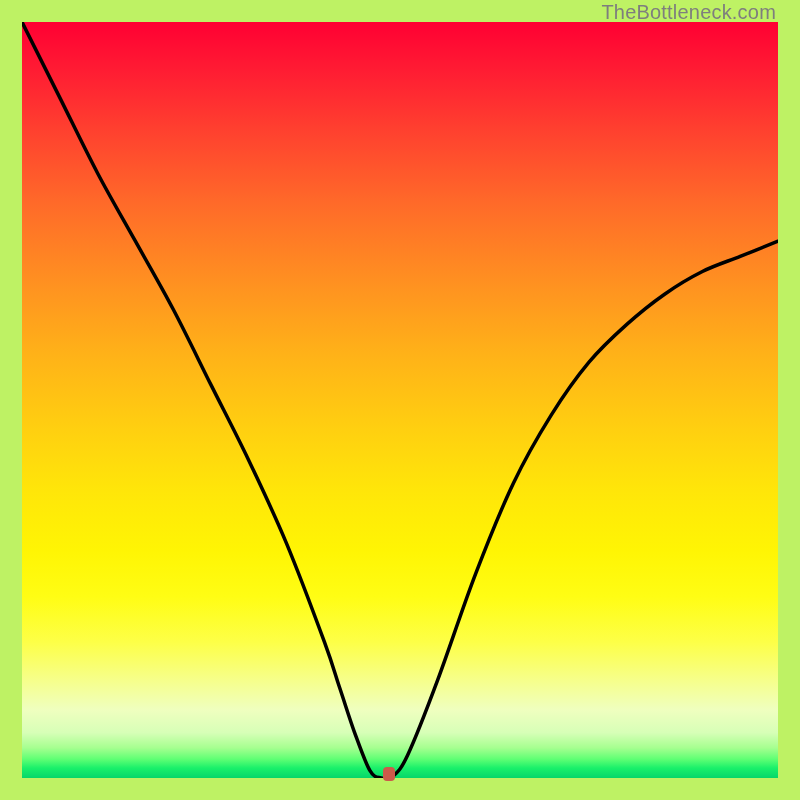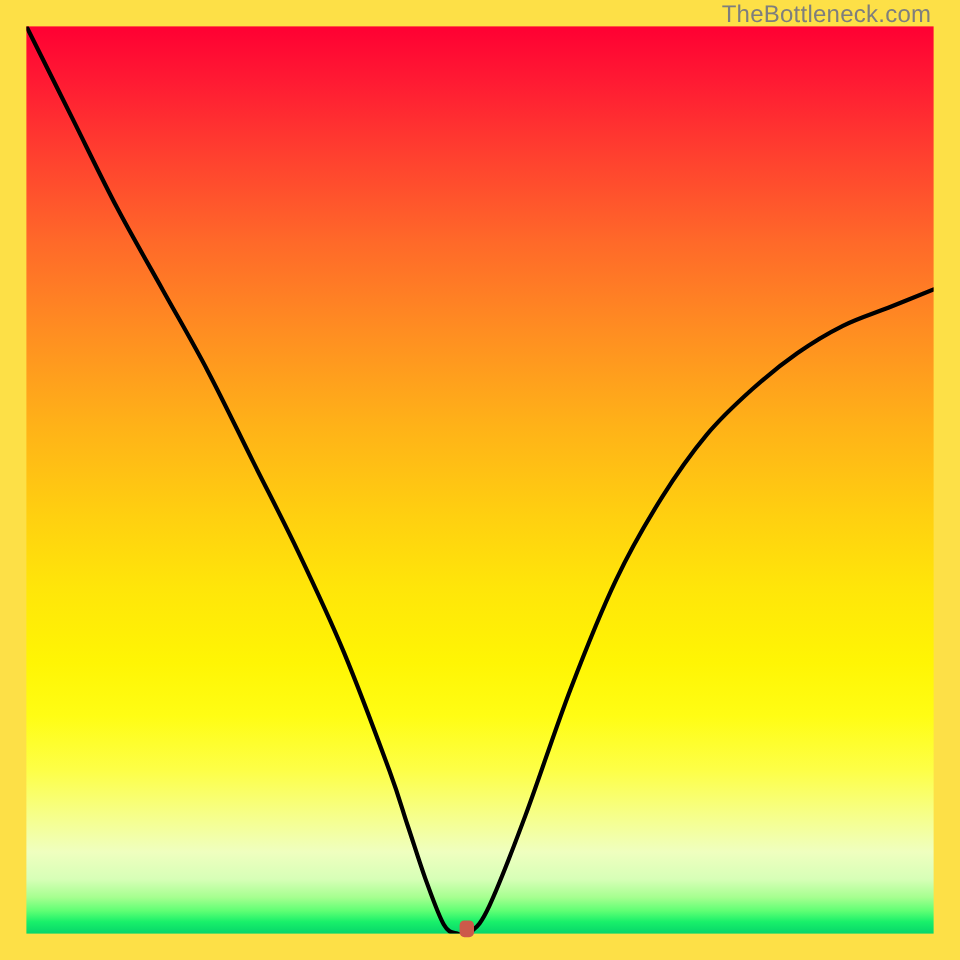--- a/index.html
+++ b/index.html
@@ -8,21 +8,21 @@
     width: 800px;
     height: 800px;
     overflow: hidden;
     background: #000;
     font-family: Arial, Helvetica, sans-serif;
   }
   .frame {
     position: relative;
     width: 800px;
     height: 800px;
-    background: #fde047;
+    background: #bef264;
   }
   .plot {
     position: absolute;
     left: 22px;
     top: 22px;
     width: 756px;
     height: 756px;
     
     background: linear-gradient(to bottom,
       #ff0033 0%,

